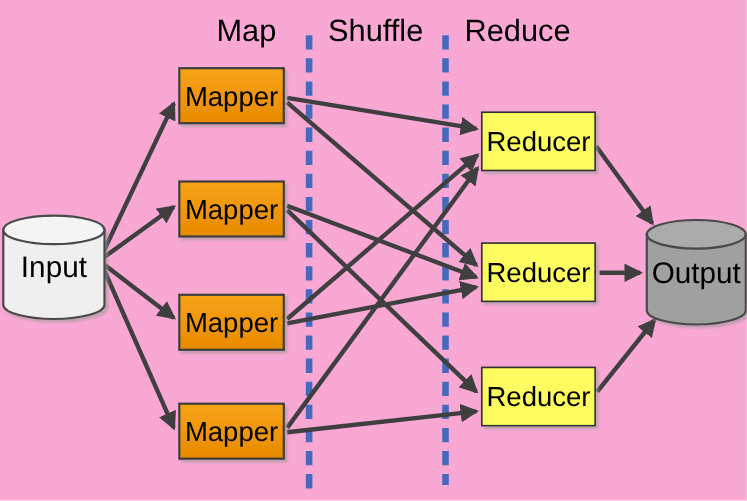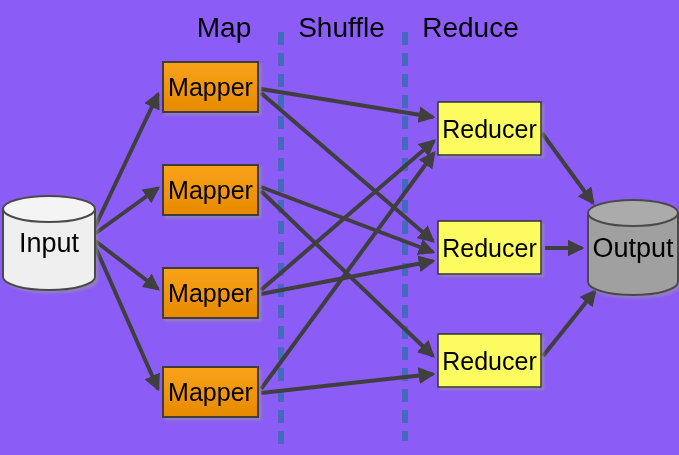--- a/index.html
+++ b/index.html
@@ -1,16 +1,16 @@
 <!DOCTYPE html>
 <html><head>
 <meta charset="utf-8">
 <style>
   html,body{margin:0;padding:0;background:#ffffff;}
-  .stage{position:relative;width:679px;height:455px;background:#8b5cf6;overflow:hidden;}
+  .stage{position:relative;width:679px;height:455px;background:#f9a8d4;overflow:hidden;}
   svg{display:block;}
   text{font-family:"Liberation Sans","DejaVu Sans",sans-serif;fill:#000000;}
   .phase-label{font-size:28px;}
   .node-label{font-size:27px;}
 </style>
 </head>
 <body>
 
 <div class="stage">
   <svg width="679" height="455" viewBox="0 0 679 455">

